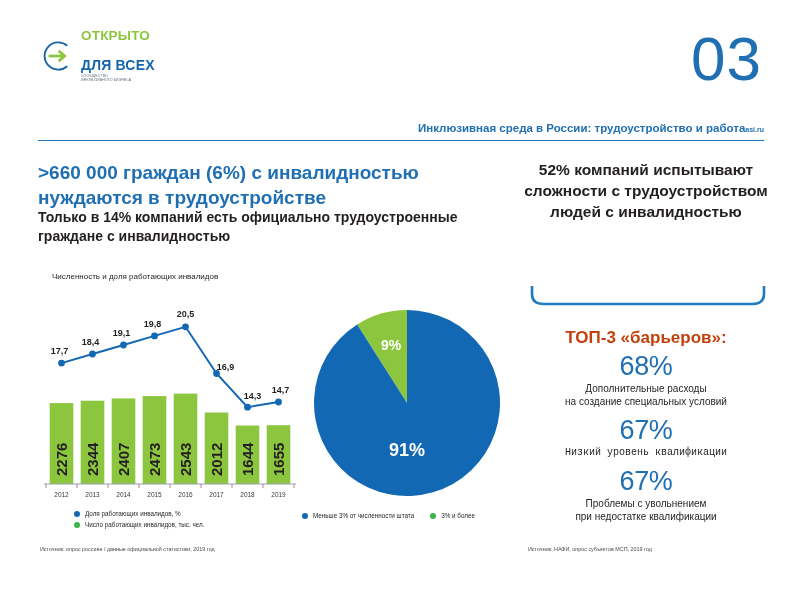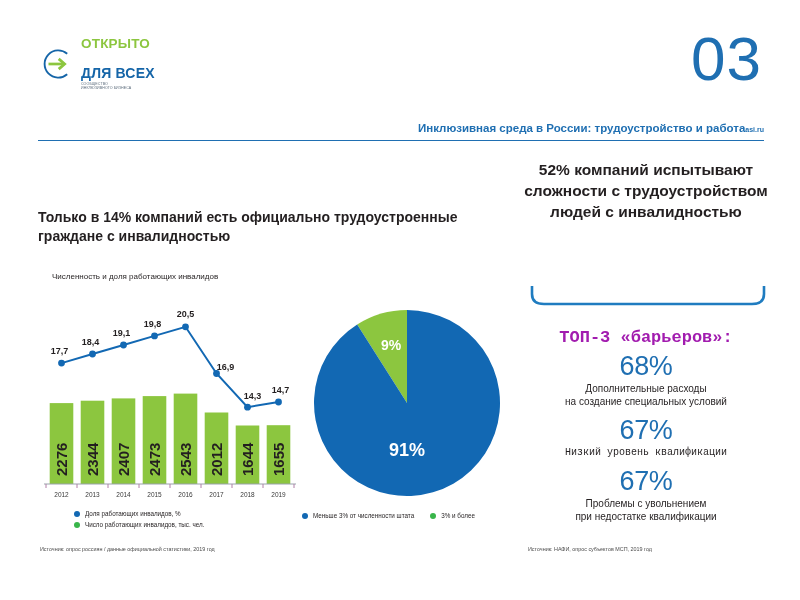--- a/index.html
+++ b/index.html
@@ -20,21 +20,21 @@
     left: 0; top: 0;
     width: 800px;
     height: 600px;
     background: #ffffff;
   }
 
   
   .logo {
     position: absolute;
     left: 40px;
-    top: 37px;
+    top: 29px;
     display: flex;
     align-items: center;
     gap: 7px;
   }
   .logo-mark {
     width: 34px;
     height: 34px;
     flex: 0 0 34px;
   }
   .logo-text {
@@ -238,22 +238,21 @@
     height: 22px;
   }
   .top3-title {
     position: absolute;
     left: 520px;
     top: 328px;
     width: 252px;
     text-align: center;
     font-size: 17px;
     font-weight: bold;
-    color: #a21caf;
-    font-family: Liberation Mono, monospace;
+    color: #c2410c;
   }
   .barriers {
     position: absolute;
     left: 512px;
     top: 352px;
     width: 268px;
     text-align: center;
   }
   .barrier { margin-bottom: 8px; }
   .barrier-pct {
@@ -289,20 +288,21 @@
     </span>
   </div>
 
   <div class="page-num">03</div>
 
   <div class="header-bar">
     <span class="header-title">Инклюзивная среда в России: трудоустройство и работа</span>
     <span class="header-site">asi.ru</span>
   </div>
 
+  <div class="headline">&gt;660 000 граждан (6%) с инвалидностью нуждаются в трудоустройстве</div>
   <div class="subhead">Только в 14% компаний есть официально трудоустроенные граждане с инвалидностью</div>
   <div class="chart-caption">Численность и доля работающих инвалидов</div>
 
   <div class="barchart">
     <svg class="bc-svg" id="bc-svg" width="268" height="205" viewBox="0 0 268 205">
         <rect x="13.7" y="107.1" width="23.6" height="80.9" class="bar-rect"></rect>
         <text x="25.5" y="180.0" text-anchor="start" transform="rotate(-90 25.5 180.0)" class="bar-value" dy="5.2">2276</text>
         <rect x="44.7" y="104.7" width="23.6" height="83.3" class="bar-rect"></rect>
         <text x="56.5" y="180.0" text-anchor="start" transform="rotate(-90 56.5 180.0)" class="bar-value" dy="5.2">2344</text>
         <rect x="75.7" y="102.4" width="23.6" height="85.6" class="bar-rect"></rect>

